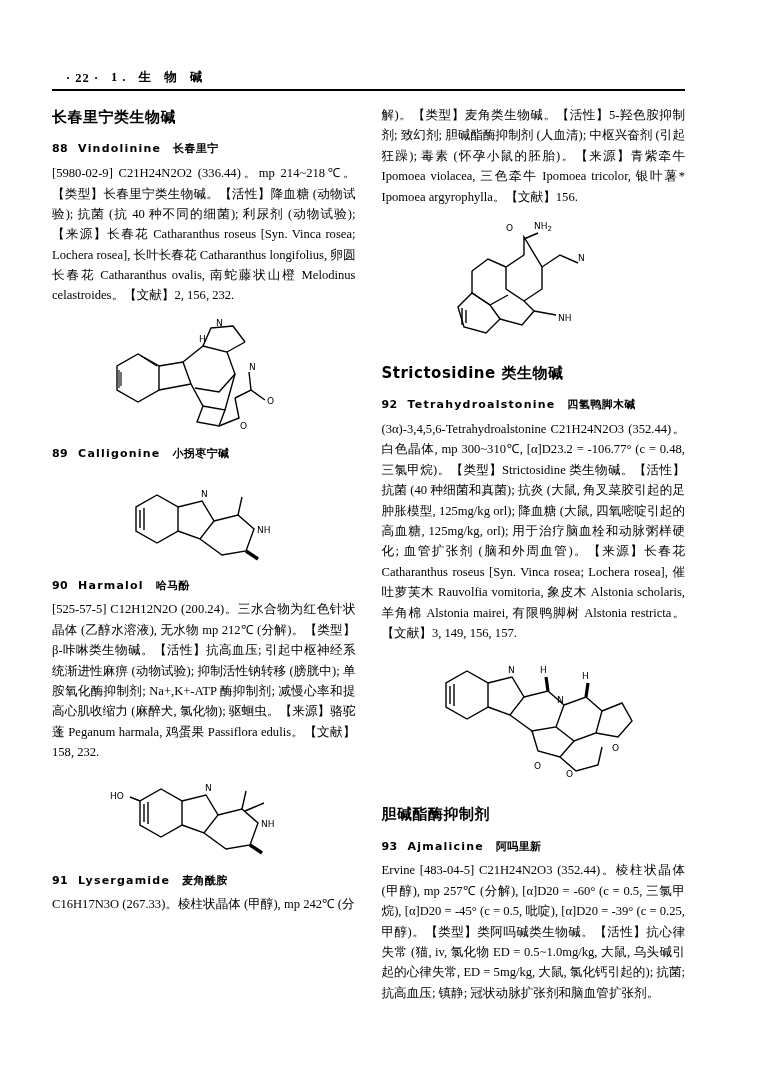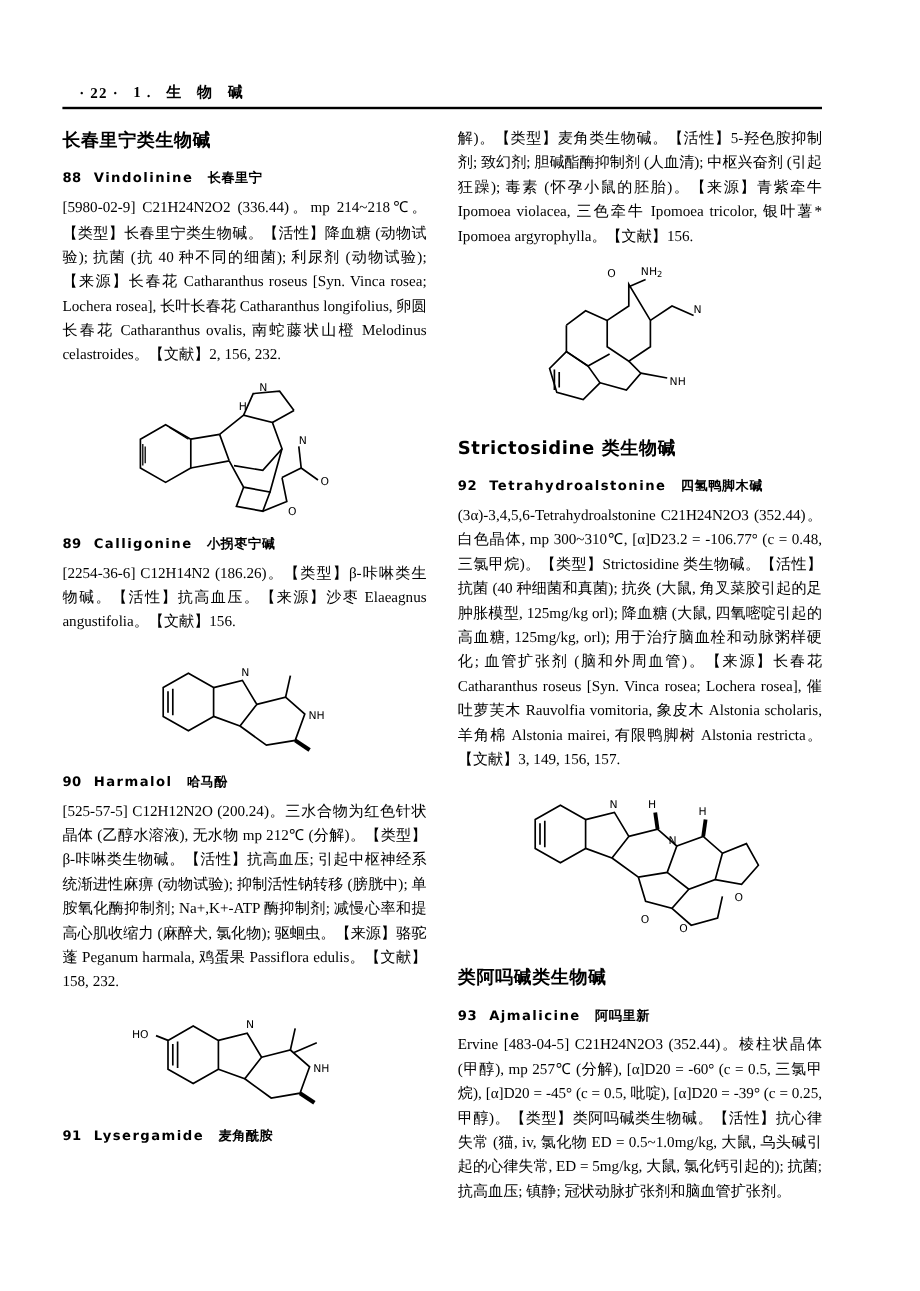--- a/index.html
+++ b/index.html
@@ -123,21 +123,20 @@
           <text x="150" y="56" font-family="DejaVu Sans, sans-serif" font-size="9">N</text>
           <text x="168" y="90" font-family="DejaVu Sans, sans-serif" font-size="9">O</text>
           <text x="141" y="115" font-family="DejaVu Sans, sans-serif" font-size="9">O</text>
         </svg>
       </div>
 
 
       <h3 class="entry">
         <span class="num">89</span><span class="en">Calligonine</span><span class="cn">小拐枣宁碱</span>
       </h3>
-      <p class="body">[2254-36-6] C12H14N2 (186.26)。【类型】β-咔啉类生物碱。【活性】抗高血压。【来源】沙枣 Elaeagnus angustifolia。【文献】156.</p>
 
       <div class="struct">
         <svg width="180" height="95" viewBox="0 0 180 95">
           <g stroke="#000" stroke-width="1.4" fill="none">
             <polygon points="22,36 22,60 43,72 64,60 64,36 43,24"></polygon>
             <path d="M26,39 L26,57 M30,37 L30,59"></path>
             <path d="M64,36 L88,30 L100,50 L86,68 L64,60"></path>
             <path d="M100,50 L124,44 L140,58 L132,80 L108,84 L86,68"></path>
             <path d="M124,44 L128,26"></path>
           </g>
@@ -167,20 +166,21 @@
           <text x="6" y="28" font-family="DejaVu Sans, sans-serif" font-size="9">HO</text>
           <text x="101" y="20" font-family="DejaVu Sans, sans-serif" font-size="9">N</text>
           <text x="157" y="56" font-family="DejaVu Sans, sans-serif" font-size="9">NH</text>
         </svg>
       </div>
 
 
       <h3 class="entry">
         <span class="num">91</span><span class="en">Lysergamide</span><span class="cn">麦角酰胺</span>
       </h3>
+      <p class="body">C16H17N3O (267.33)。棱柱状晶体 (甲醇), mp 242℃ (分</p>
 
     </div>
 
     <div class="col">
 
       <p class="body">解)。【类型】麦角类生物碱。【活性】5-羟色胺抑制剂; 致幻剂; 胆碱酯酶抑制剂 (人血清); 中枢兴奋剂 (引起狂躁); 毒素 (怀孕小鼠的胚胎)。【来源】青紫牵牛 Ipomoea violacea, 三色牵牛 Ipomoea tricolor, 银叶薯* Ipomoea argyrophylla。【文献】156.</p>
 
       <div class="struct">
         <svg width="190" height="130" viewBox="0 0 190 130">
           <g stroke="#000" stroke-width="1.4" fill="none">
@@ -225,21 +225,21 @@
           <text x="82" y="22" font-family="DejaVu Sans, sans-serif" font-size="9">N</text>
           <text x="114" y="22" font-family="DejaVu Sans, sans-serif" font-size="9">H</text>
           <text x="156" y="28" font-family="DejaVu Sans, sans-serif" font-size="9">H</text>
           <text x="131" y="52" font-family="DejaVu Sans, sans-serif" font-size="9">N</text>
           <text x="186" y="100" font-family="DejaVu Sans, sans-serif" font-size="9">O</text>
           <text x="140" y="126" font-family="DejaVu Sans, sans-serif" font-size="9">O</text>
           <text x="108" y="118" font-family="DejaVu Sans, sans-serif" font-size="9">O</text>
         </svg>
       </div>
 
-      <h2 class="secttitle">类阿吗碱类生物碱</h2>
+      <h2 class="secttitle">胆碱酯酶抑制剂</h2>
 
       <h3 class="entry">
         <span class="num">93</span><span class="en">Ajmalicine</span><span class="cn">阿吗里新</span>
       </h3>
       <p class="body">Ervine [483-04-5] C21H24N2O3 (352.44)。棱柱状晶体 (甲醇), mp 257℃ (分解), [α]D20 = -60° (c = 0.5, 三氯甲烷), [α]D20 = -45° (c = 0.5, 吡啶), [α]D20 = -39° (c = 0.25, 甲醇)。【类型】类阿吗碱类生物碱。【活性】抗心律失常 (猫, iv, 氯化物 ED = 0.5~1.0mg/kg, 大鼠, 乌头碱引起的心律失常, ED = 5mg/kg, 大鼠, 氯化钙引起的); 抗菌; 抗高血压; 镇静; 冠状动脉扩张剂和脑血管扩张剂。</p>
 
     </div>
   </div>
 </div>
 

